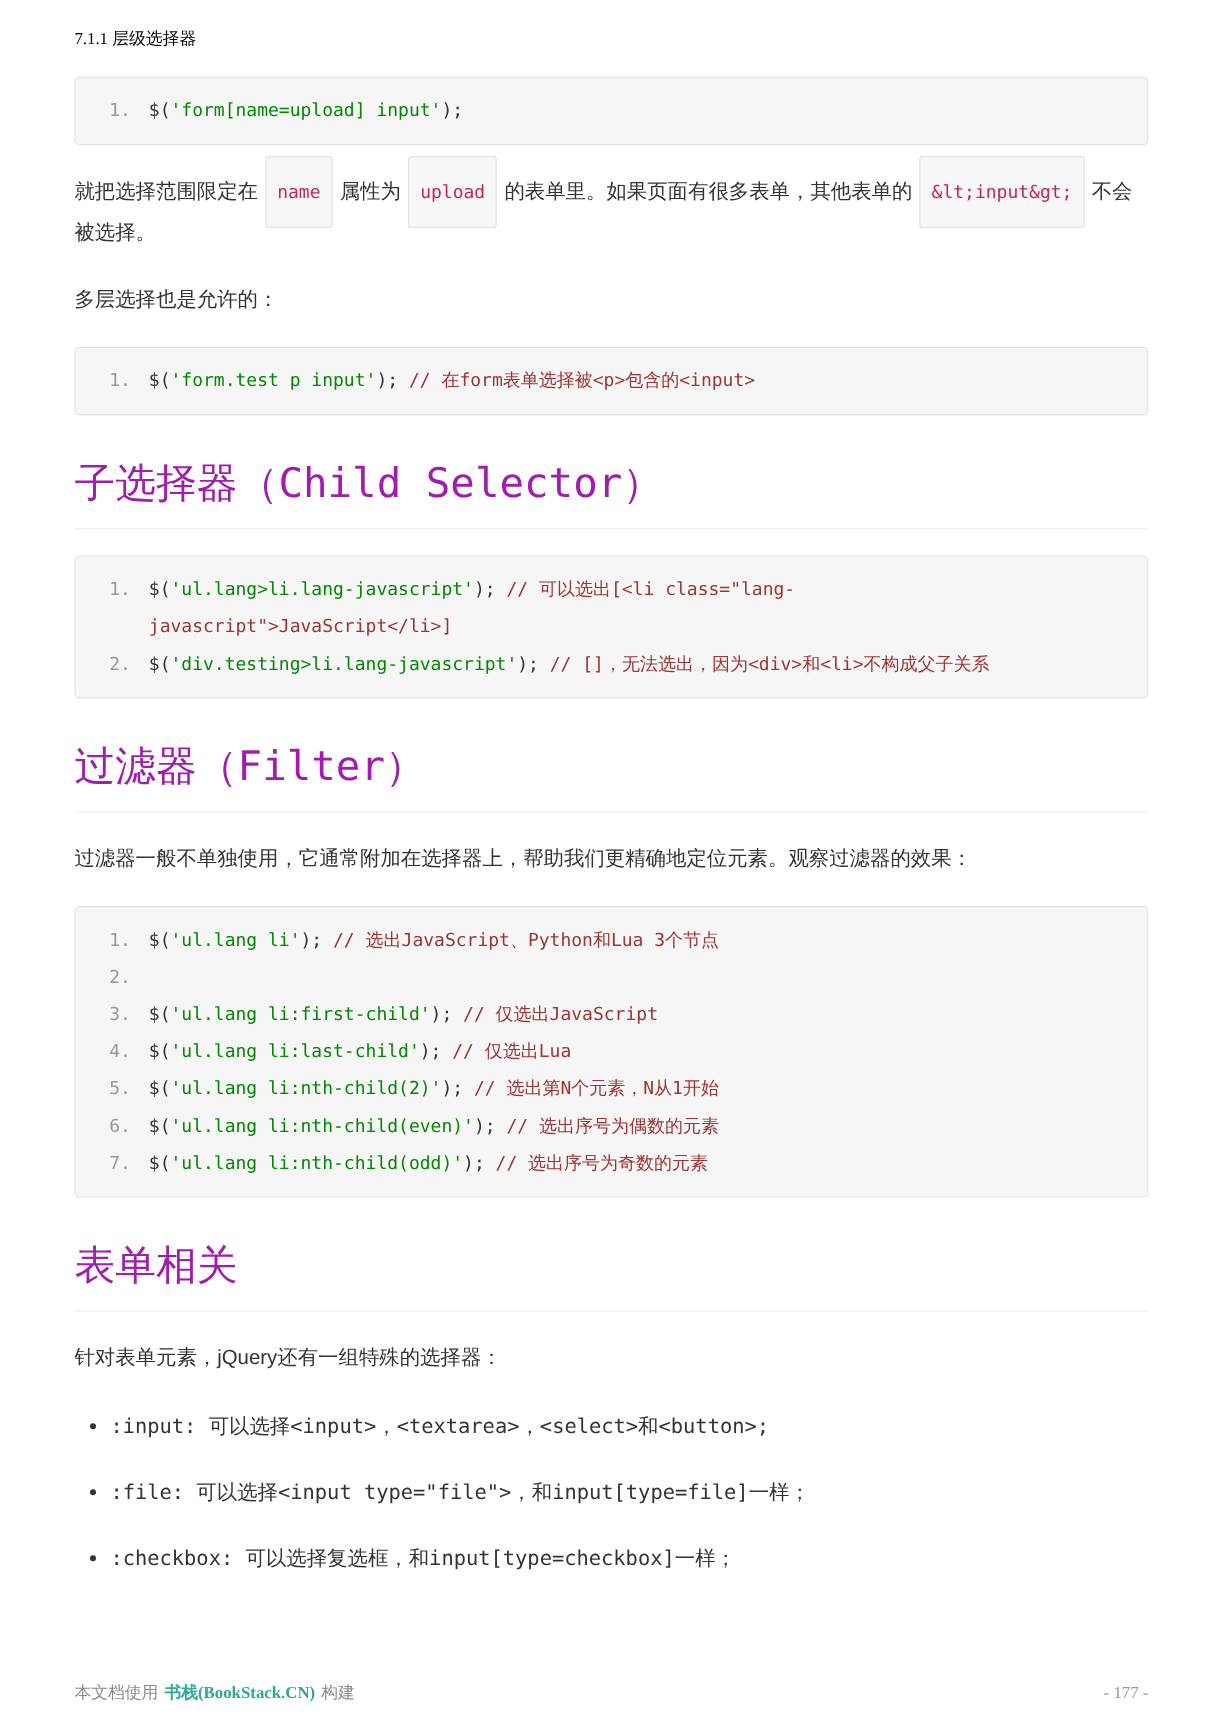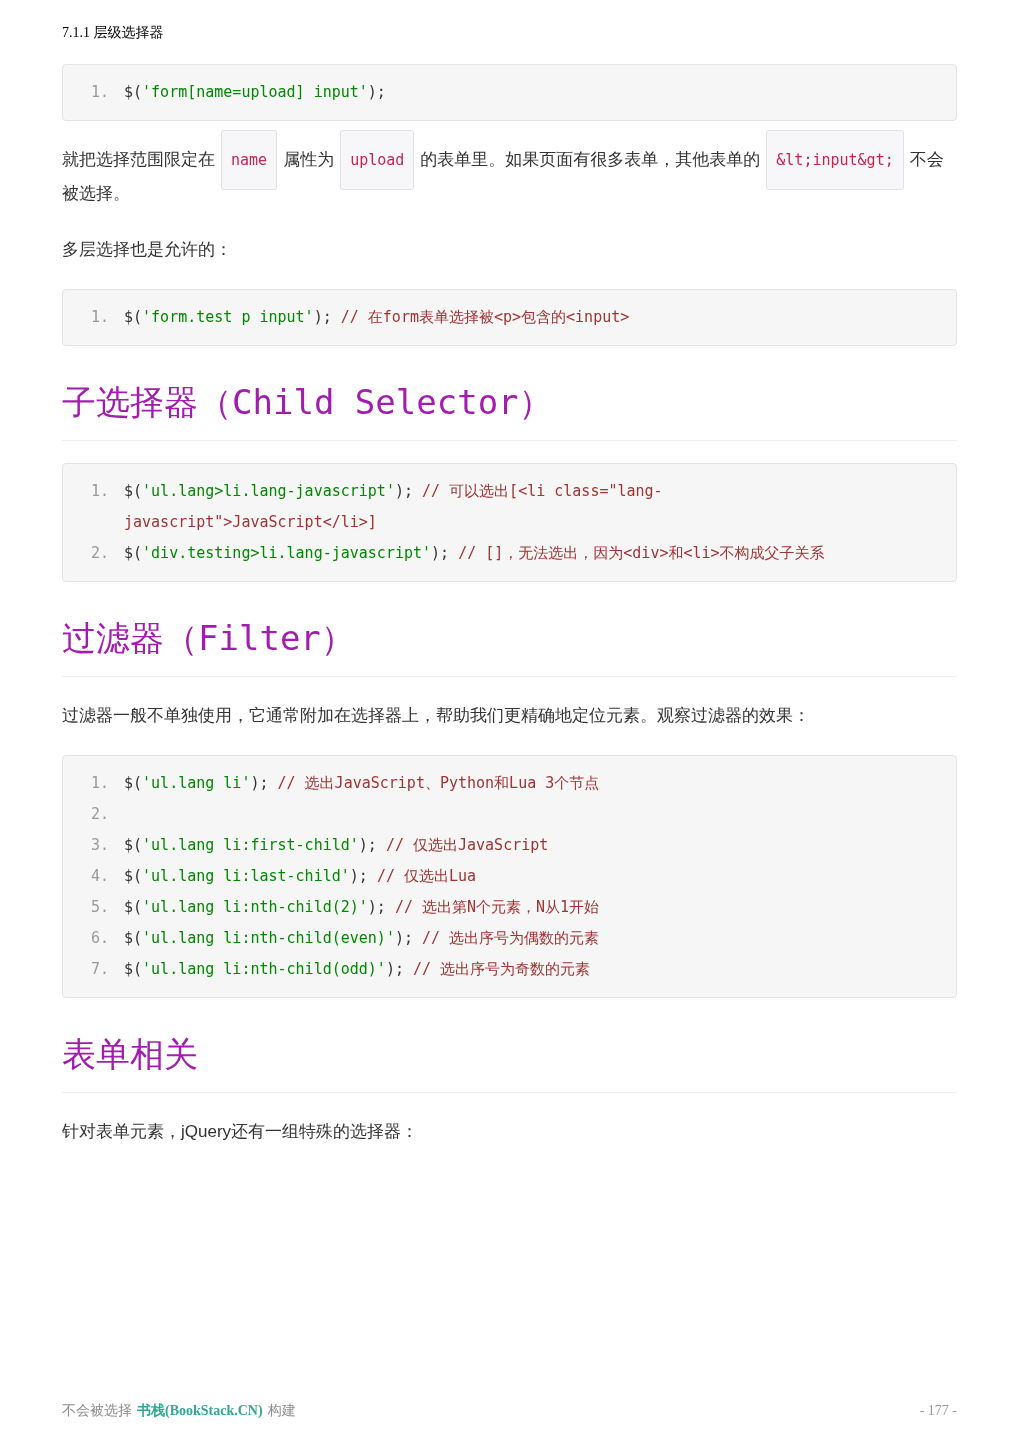--- a/index.html
+++ b/index.html
@@ -131,21 +131,26 @@
   <h1 class="sec">过滤器（Filter）</h1>
 
   <p class="para">过滤器一般不单独使用，它通常附加在选择器上，帮助我们更精确地定位元素。观察过滤器的效果：</p>
 
   <pre class="codeblock"><div class="code-line"><span class="ln">1.</span><span class="code-content"><span class="seg-plain">$(</span><span class="seg-string">'ul.lang li'</span><span class="seg-plain">); </span><span class="seg-comment">// 选出JavaScript、Python和Lua 3个节点</span></span></div><div class="code-line"><span class="ln">2.</span><span class="code-content"></span></div><div class="code-line"><span class="ln">3.</span><span class="code-content"><span class="seg-plain">$(</span><span class="seg-string">'ul.lang li:first-child'</span><span class="seg-plain">); </span><span class="seg-comment">// 仅选出JavaScript</span></span></div><div class="code-line"><span class="ln">4.</span><span class="code-content"><span class="seg-plain">$(</span><span class="seg-string">'ul.lang li:last-child'</span><span class="seg-plain">); </span><span class="seg-comment">// 仅选出Lua</span></span></div><div class="code-line"><span class="ln">5.</span><span class="code-content"><span class="seg-plain">$(</span><span class="seg-string">'ul.lang li:nth-child(2)'</span><span class="seg-plain">); </span><span class="seg-comment">// 选出第N个元素，N从1开始</span></span></div><div class="code-line"><span class="ln">6.</span><span class="code-content"><span class="seg-plain">$(</span><span class="seg-string">'ul.lang li:nth-child(even)'</span><span class="seg-plain">); </span><span class="seg-comment">// 选出序号为偶数的元素</span></span></div><div class="code-line"><span class="ln">7.</span><span class="code-content"><span class="seg-plain">$(</span><span class="seg-string">'ul.lang li:nth-child(odd)'</span><span class="seg-plain">); </span><span class="seg-comment">// 选出序号为奇数的元素</span></span></div></pre>
 
   <h1 class="sec">表单相关</h1>
 
   <p class="para">针对表单元素，jQuery还有一组特殊的选择器：</p>
 
+  <ul class="bullets">
+      <li>:input: 可以选择&lt;input&gt;，&lt;textarea&gt;，&lt;select&gt;和&lt;button&gt;;</li>
+      <li>:file: 可以选择&lt;input type="file"&gt;，和input[type=file]一样；</li>
+      <li>:checkbox: 可以选择复选框，和input[type=checkbox]一样；</li>
+    </ul>
 
 </div>
 
 <div class="footer">
   <div class="footer-left">
-    <span>不会被选择</span><a class="brand" href="#">书栈(BookStack.CN)</a><span>构建</span>
+    <span>本文档使用</span><a class="brand" href="#">书栈(BookStack.CN)</a><span>构建</span>
   </div>
   <div class="page-num">- 177 -</div>
 </div>
 
 </body></html>

